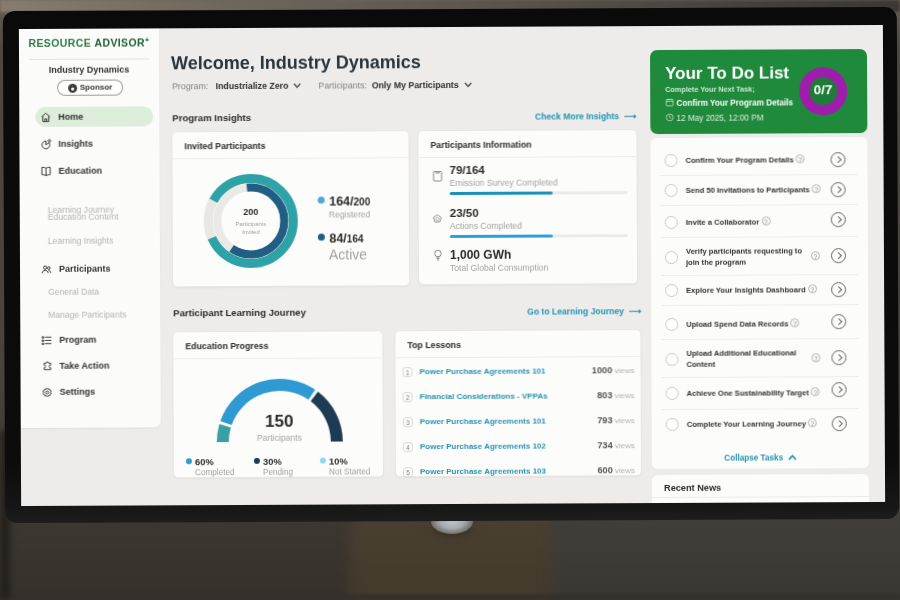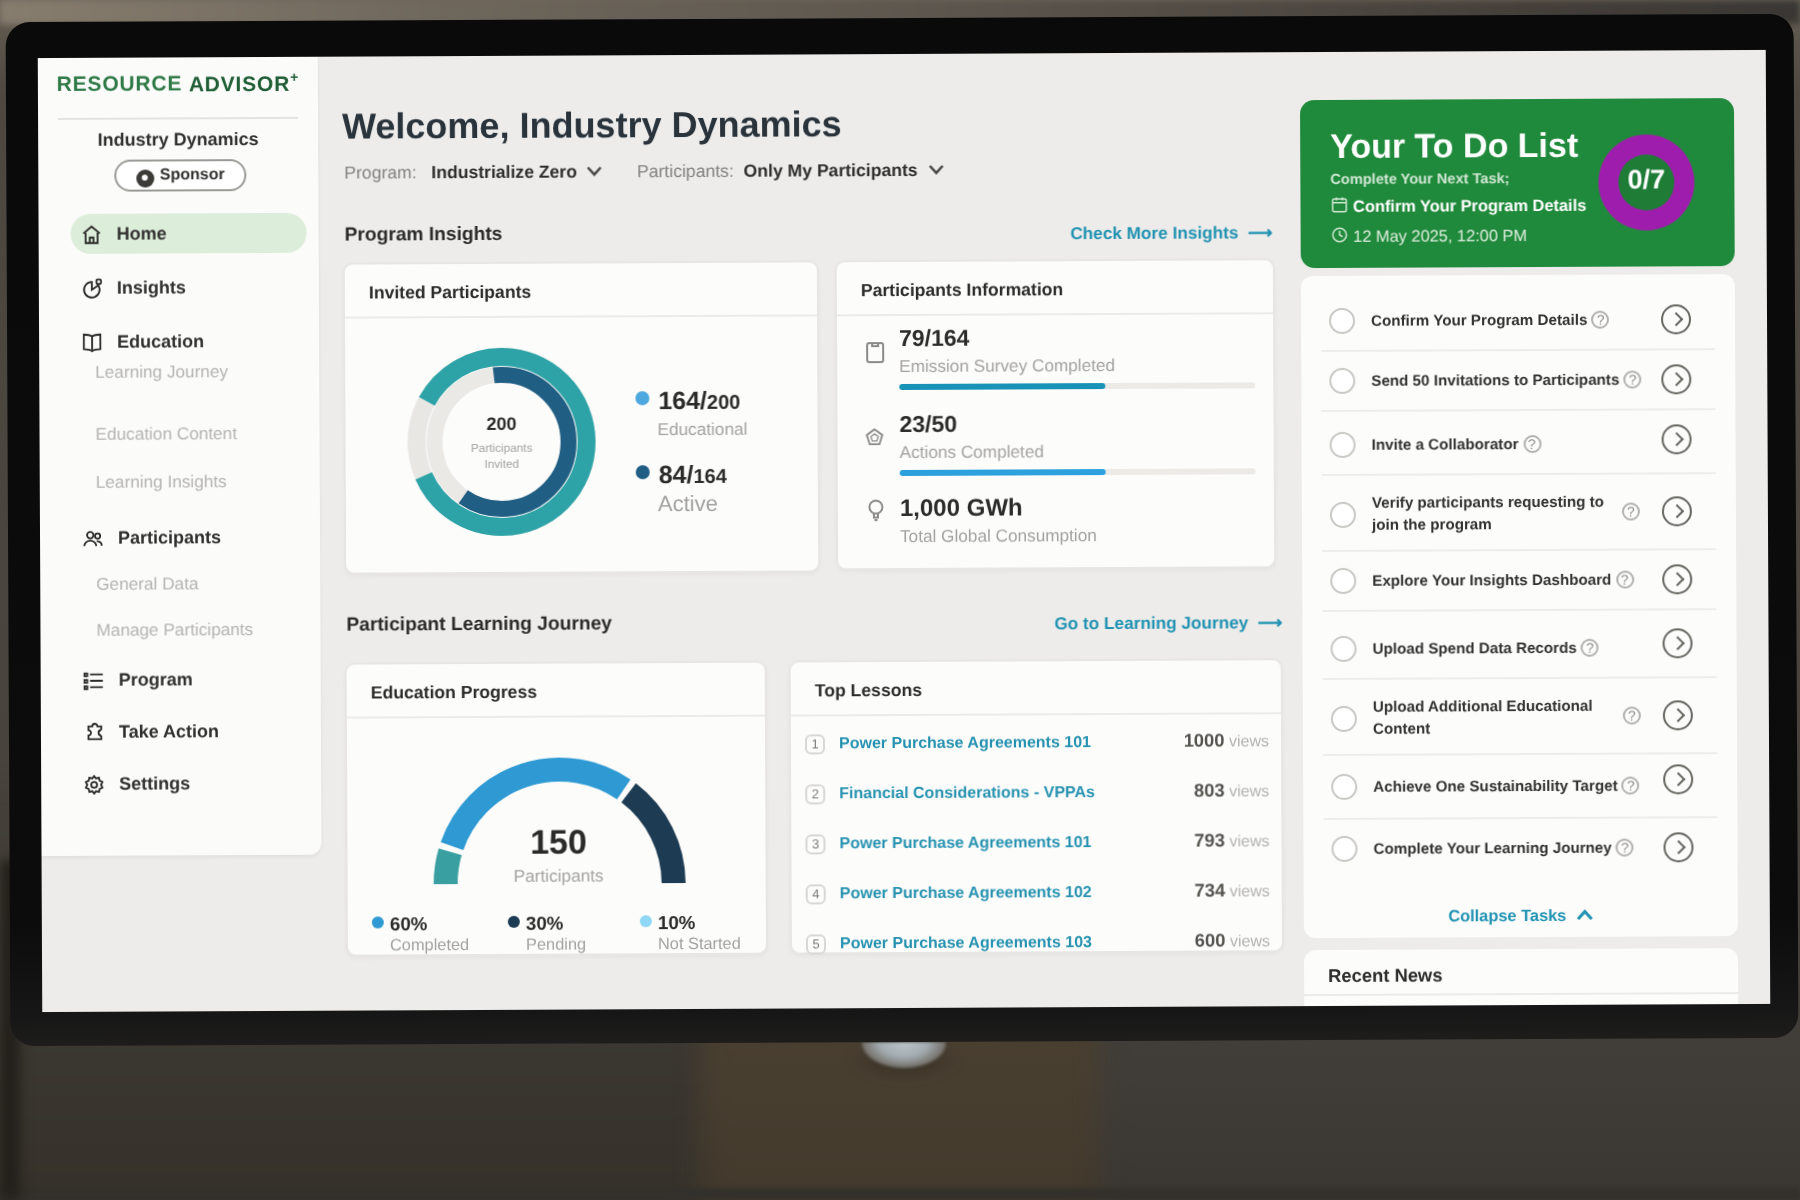--- a/index.html
+++ b/index.html
@@ -104,21 +104,21 @@
               <path d="M10 21v-6h4v6"></path>
             </svg>Home</div>
         <div class="menu-item" style="top:105px;"><svg width="11" height="11" viewBox="0 0 24 24" fill="none" stroke="#2b2b29" stroke-width="2">
               <path d="M12 13 L12 4.5 A8.5 8.5 0 1 0 18.9 8.1 Z"></path>
               <rect x="17" y="1.8" width="5" height="5" rx="1.5"></rect>
             </svg>Insights</div>
         <div class="menu-item" style="top:132px;"><svg width="11" height="11" viewBox="0 0 24 24" fill="none" stroke="#2b2b29" stroke-width="2">
               <path d="M12 5c-2-1.5-5-2-9-2v16c4 0 7 .5 9 2 2-1.5 5-2 9-2V3c-4 0-7 .5-9 2z"></path>
               <path d="M12 5v16"></path>
             </svg>Education</div>
-        <div class="menu-sub" style="top:152px;">Learning Journey</div>
+        <div class="menu-sub" style="top:176px;">Learning Journey</div>
         <div class="menu-sub" style="top:183px;">Education Content</div>
         <div class="menu-sub" style="top:207px;">Learning Insights</div>
         <div class="menu-item" style="top:230px;"><svg width="11" height="11" viewBox="0 0 24 24" fill="none" stroke="#2b2b29" stroke-width="2">
               <circle cx="9" cy="8" r="3.5"></circle>
               <path d="M2.5 20c0-3.5 3-6 6.5-6s6.5 2.5 6.5 6"></path>
               <circle cx="17" cy="9" r="2.8"></circle>
               <path d="M16 14.5c3 0 5.5 2 5.5 5"></path>
             </svg>Participants</div>
         <div class="menu-sub" style="top:258px;">General Data</div>
         <div class="menu-sub" style="top:281px;">Manage Participants</div>
@@ -154,26 +154,26 @@
             <circle cx="48" cy="48" r="33.5" fill="none" stroke="#eae9e6" stroke-width="8"></circle>
             <circle cx="48" cy="48" r="33.5" fill="none" stroke="#1e5e85" stroke-width="8" stroke-dasharray="129.8 80.7" stroke-dashoffset="-153.8" stroke-linecap="butt"></circle>
             <circle cx="48" cy="48" r="29" fill="#fcfcfb"></circle>
             <text x="48" y="42" text-anchor="middle" font-size="9" font-weight="bold" fill="#2b2b29">200</text>
             <text x="48" y="53" text-anchor="middle" font-size="5.9" fill="#a3a29e">Participants</text>
             <text x="48" y="61" text-anchor="middle" font-size="5.9" fill="#a3a29e">Invited</text>
           </svg>
           <div style="position:absolute; left:145px; top:60px;">
             <span style="display:inline-block;width:7px;height:7px;border-radius:50%;background:#4aa8e0;vertical-align:2px;"></span>
             <b style="font-size:12.5px;color:#2b2b29;"> 164/</b><b style="font-size:10px;color:#2b2b29;">200</b>
-            <div style="font-size:8.6px; color:#a3a29e; margin-left:11px;">Educational</div>
+            <div style="font-size:8.6px; color:#a3a29e; margin-left:11px;">Registered</div>
           </div>
           <div style="position:absolute; left:145px; top:97px;">
             <span style="display:inline-block;width:7px;height:7px;border-radius:50%;background:#1e5e85;vertical-align:2px;"></span>
             <b style="font-size:12.5px;color:#2b2b29;"> 84/</b><b style="font-size:10px;color:#2b2b29;">164</b>
-            <div style="font-size:11px; color:#a3a29e; margin-left:11px;">Active</div>
+            <div style="font-size:14px; color:#a3a29e; margin-left:11px;">Active</div>
           </div>
         </div>
 
         <div class="card" style="left:258px; top:103px; width:220px; height:155px;">
           <h3>Participants Information</h3>
           <div class="hdiv"></div>
           <svg width="10" height="12" viewBox="0 0 20 24" style="position:absolute;left:14px;top:39px;" fill="none" stroke="#8b8a86" stroke-width="2">
               <rect x="2" y="3" width="16" height="19" rx="2"></rect>
               <path d="M7 3h6v3H7z" fill="#fcfcfb"></path>
             </svg>

